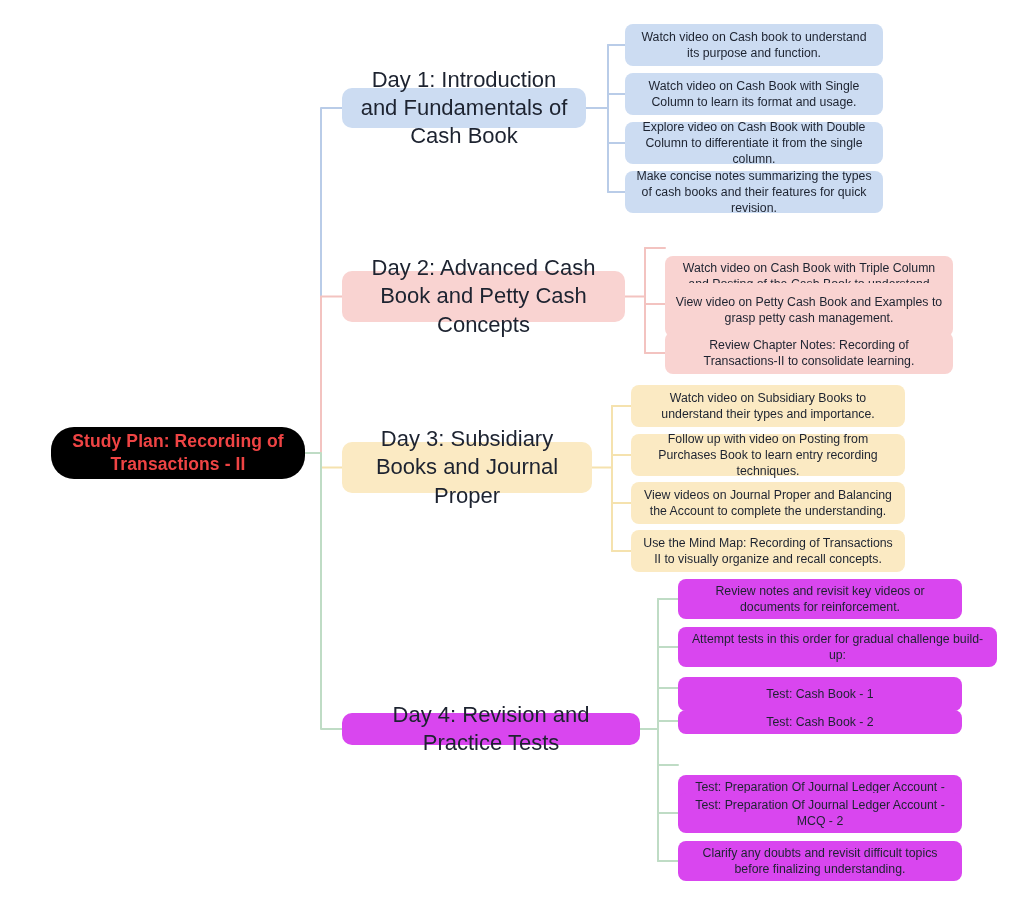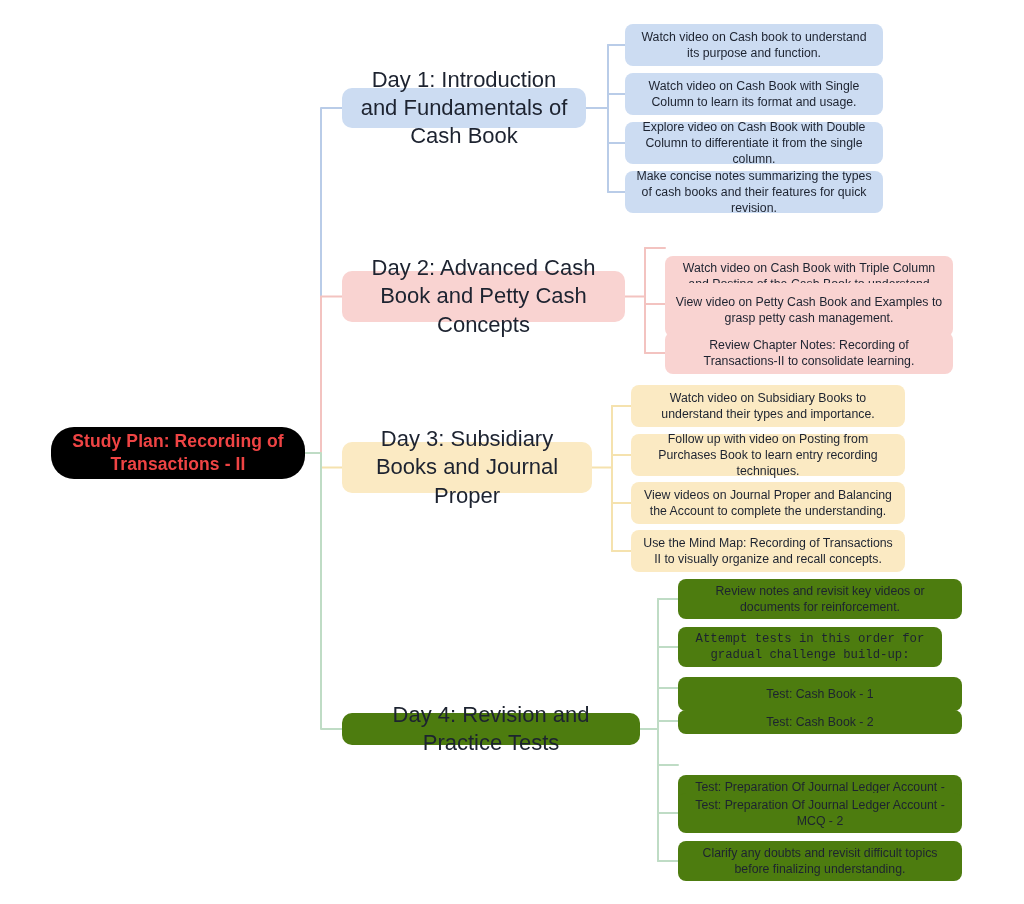--- a/index.html
+++ b/index.html
@@ -54,21 +54,21 @@
     border-radius: 10px;
   }
   .leaf {
     font-size: 12.3px;
     border-radius: 8px;
     line-height: 1.32;
   }
   .c-blue   { background: #ccdcf2; }
   .c-pink   { background: #f9d3d1; }
   .c-yellow { background: #fbeac3; }
-  .c-green  { background: #4d7c0f; }
+  .c-green  { background: #d946ef; }
 
   
   #logo {
     position: absolute;
     left: 22px;
     top: 833px;
     width: 200px;
     height: 58px;
   }
   #logo .wordmark {
@@ -172,21 +172,21 @@
       </div>
       <div class="node leaf c-yellow" style="left: 631px; top: 530px; width: 274px; height: 42px;">
         <span>Use the Mind Map: Recording of Transactions II to visually organize and recall concepts.</span>
       </div>
       <div class="node branch c-green" style="left: 342px; top: 713px; width: 298px; height: 32px;">
         <span>Day 4: Revision and Practice Tests</span>
       </div>
       <div class="node leaf c-green" style="left: 678px; top: 579px; width: 284px; height: 40px;">
         <span>Review notes and revisit key videos or documents for reinforcement.</span>
       </div>
-      <div class="node leaf c-green" style="left: 678px; top: 627px; width: 264px; height: 40px; font-family: Liberation Mono, monospace;">
+      <div class="node leaf c-green" style="left: 678px; top: 627px; width: 319px; height: 40px;">
         <span>Attempt tests in this order for gradual challenge build-up:</span>
       </div>
       <div class="node leaf c-green" style="left: 678px; top: 677px; width: 284px; height: 34px; text-align: right;">
         <span>Test: Cash Book - 1</span>
       </div>
       <div class="node leaf c-green" style="left: 678px; top: 710px; width: 284px; height: 22px;">
         <span>Test: Cash Book - 2</span>
       </div>
       <div class="node leaf c-green" style="left: 678px; top: 775px; width: 284px; height: 40px;">
         <span>Test: Preparation Of Journal Ledger Account - MCQ - 1</span>

